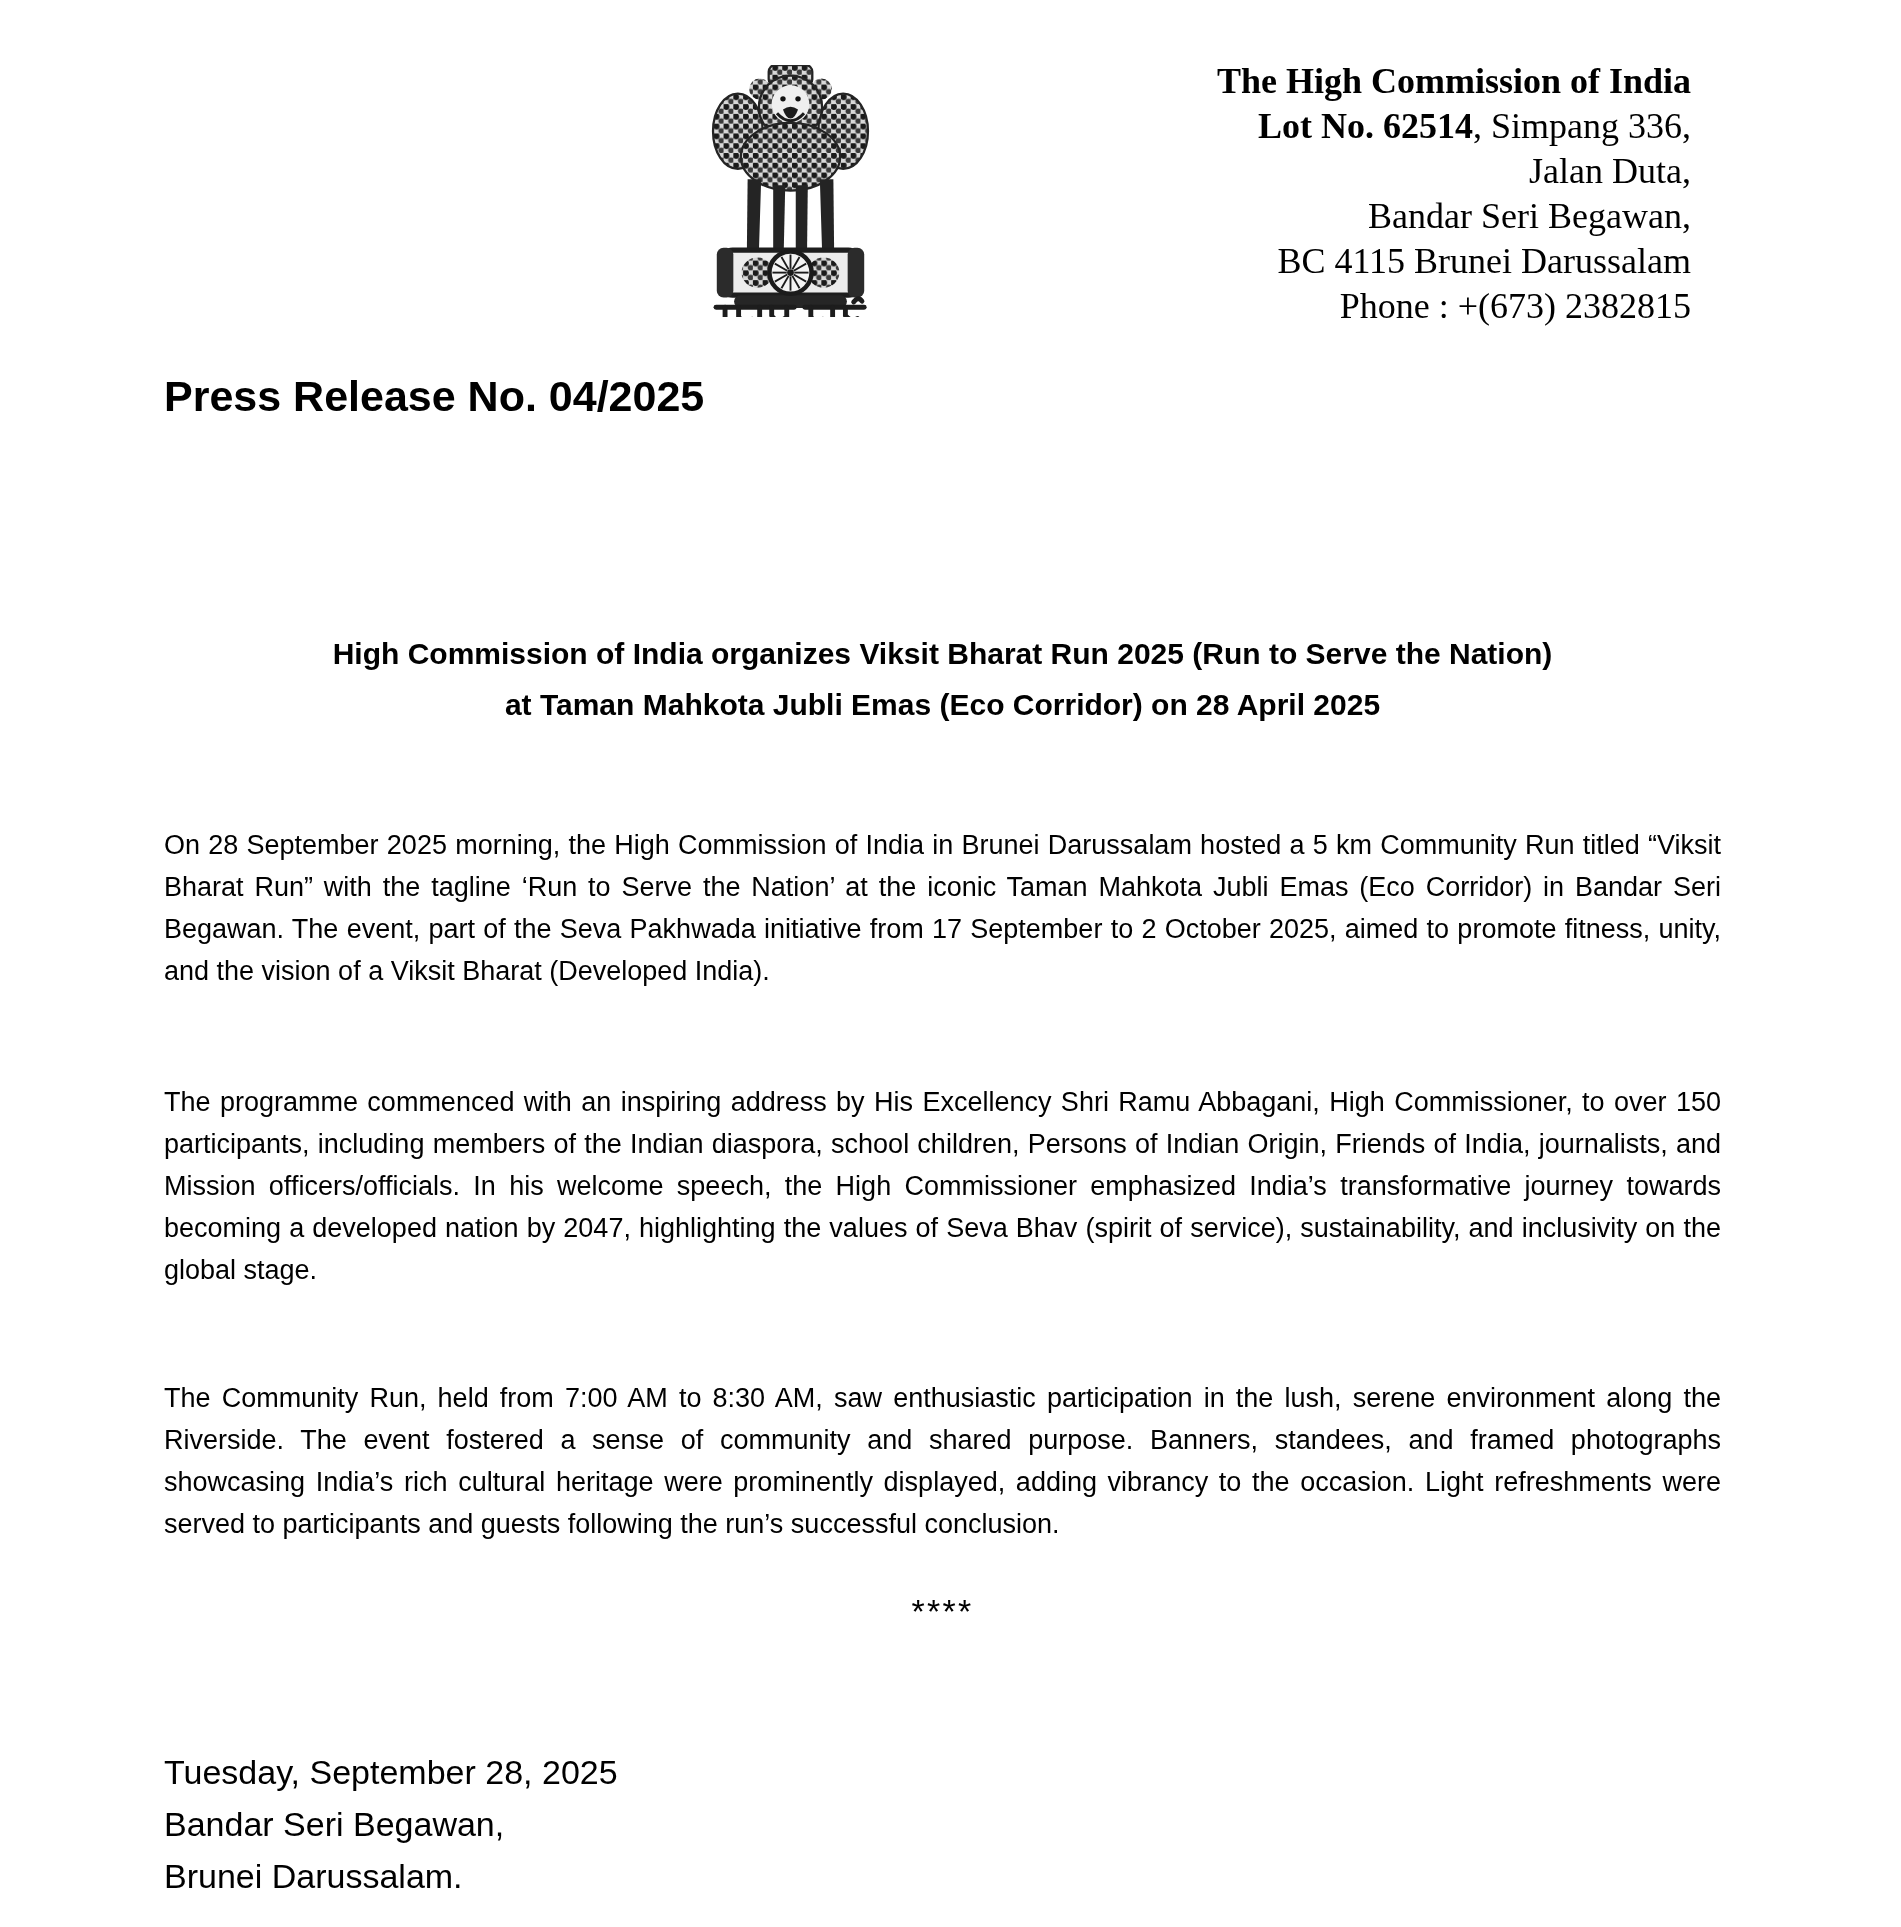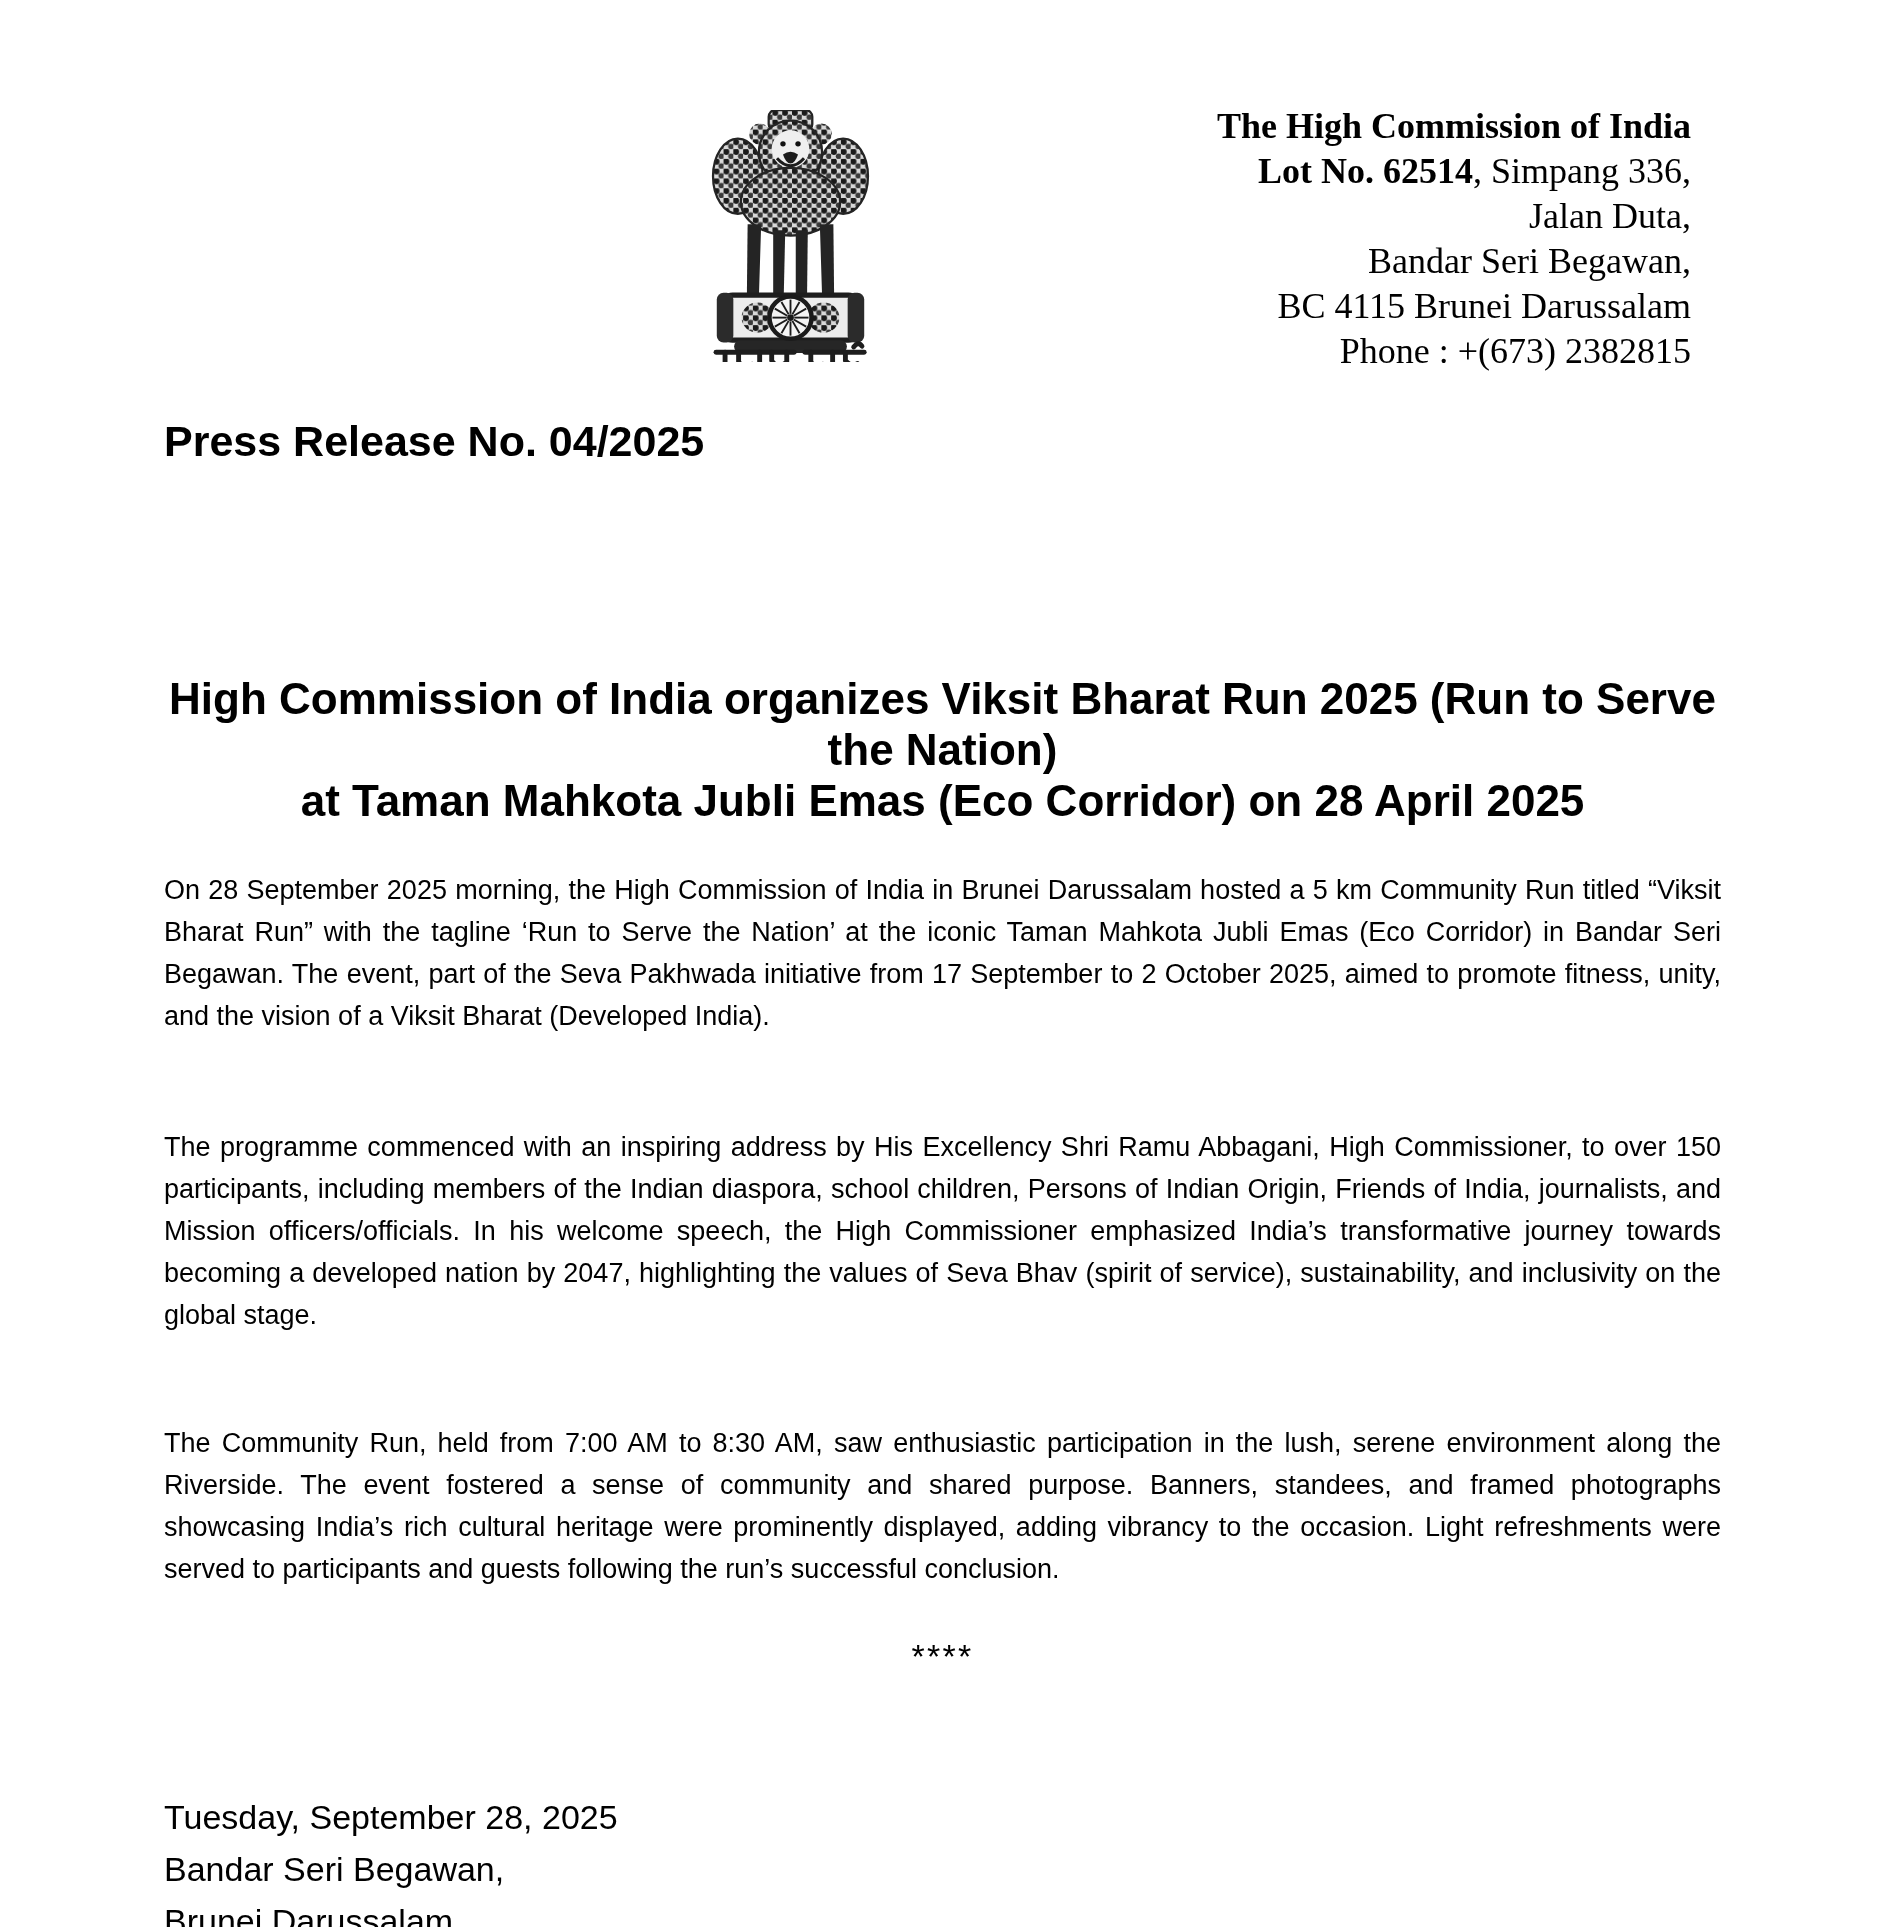--- a/index.html
+++ b/index.html
@@ -4,21 +4,21 @@
 <style>
   html, body { margin: 0; padding: 0; }
   body {
     width: 1901px; height: 1928px;
     background: #ffffff;
     color: #000000;
     font-family: "Liberation Sans", sans-serif;
     position: relative;
     overflow: hidden;
   }
-  .page { position: absolute; inset: 0; margin-top: 45px; }
+  .page { position: absolute; inset: 0; }
 
   
   .emblem { position: absolute; left: 704px; top: 65px; width: 173px; height: 252px; }
   .emblem svg { width: 100%; height: 100%; display: block; }
 
   
   .address {
     position: absolute; top: 59px; right: 210px;
     font-family: "Liberation Serif", serif;
     font-size: 36px; line-height: 45px;
@@ -41,21 +41,21 @@
     font-size: 38px; font-weight: bold; line-height: 47px;
     text-decoration: underline;
     text-decoration-thickness: 4.5px;
     text-underline-offset: 7.5px;
     letter-spacing: 0.4px;
   }
 
   
   .title {
     position: absolute; left: 164px; top: 628px; width: 1557px;
-    font-size: 44px; font-weight: bold; line-height: 51px;
+    font-size: 30px; font-weight: bold; line-height: 51px;
     text-align: center;
   }
 
   
   .para {
     position: absolute; left: 164px; width: 1557px;
     font-size: 27px; line-height: 42px;
     text-align: justify; text-justify: inter-word;
   }
   .p1 { top: 824px; }

